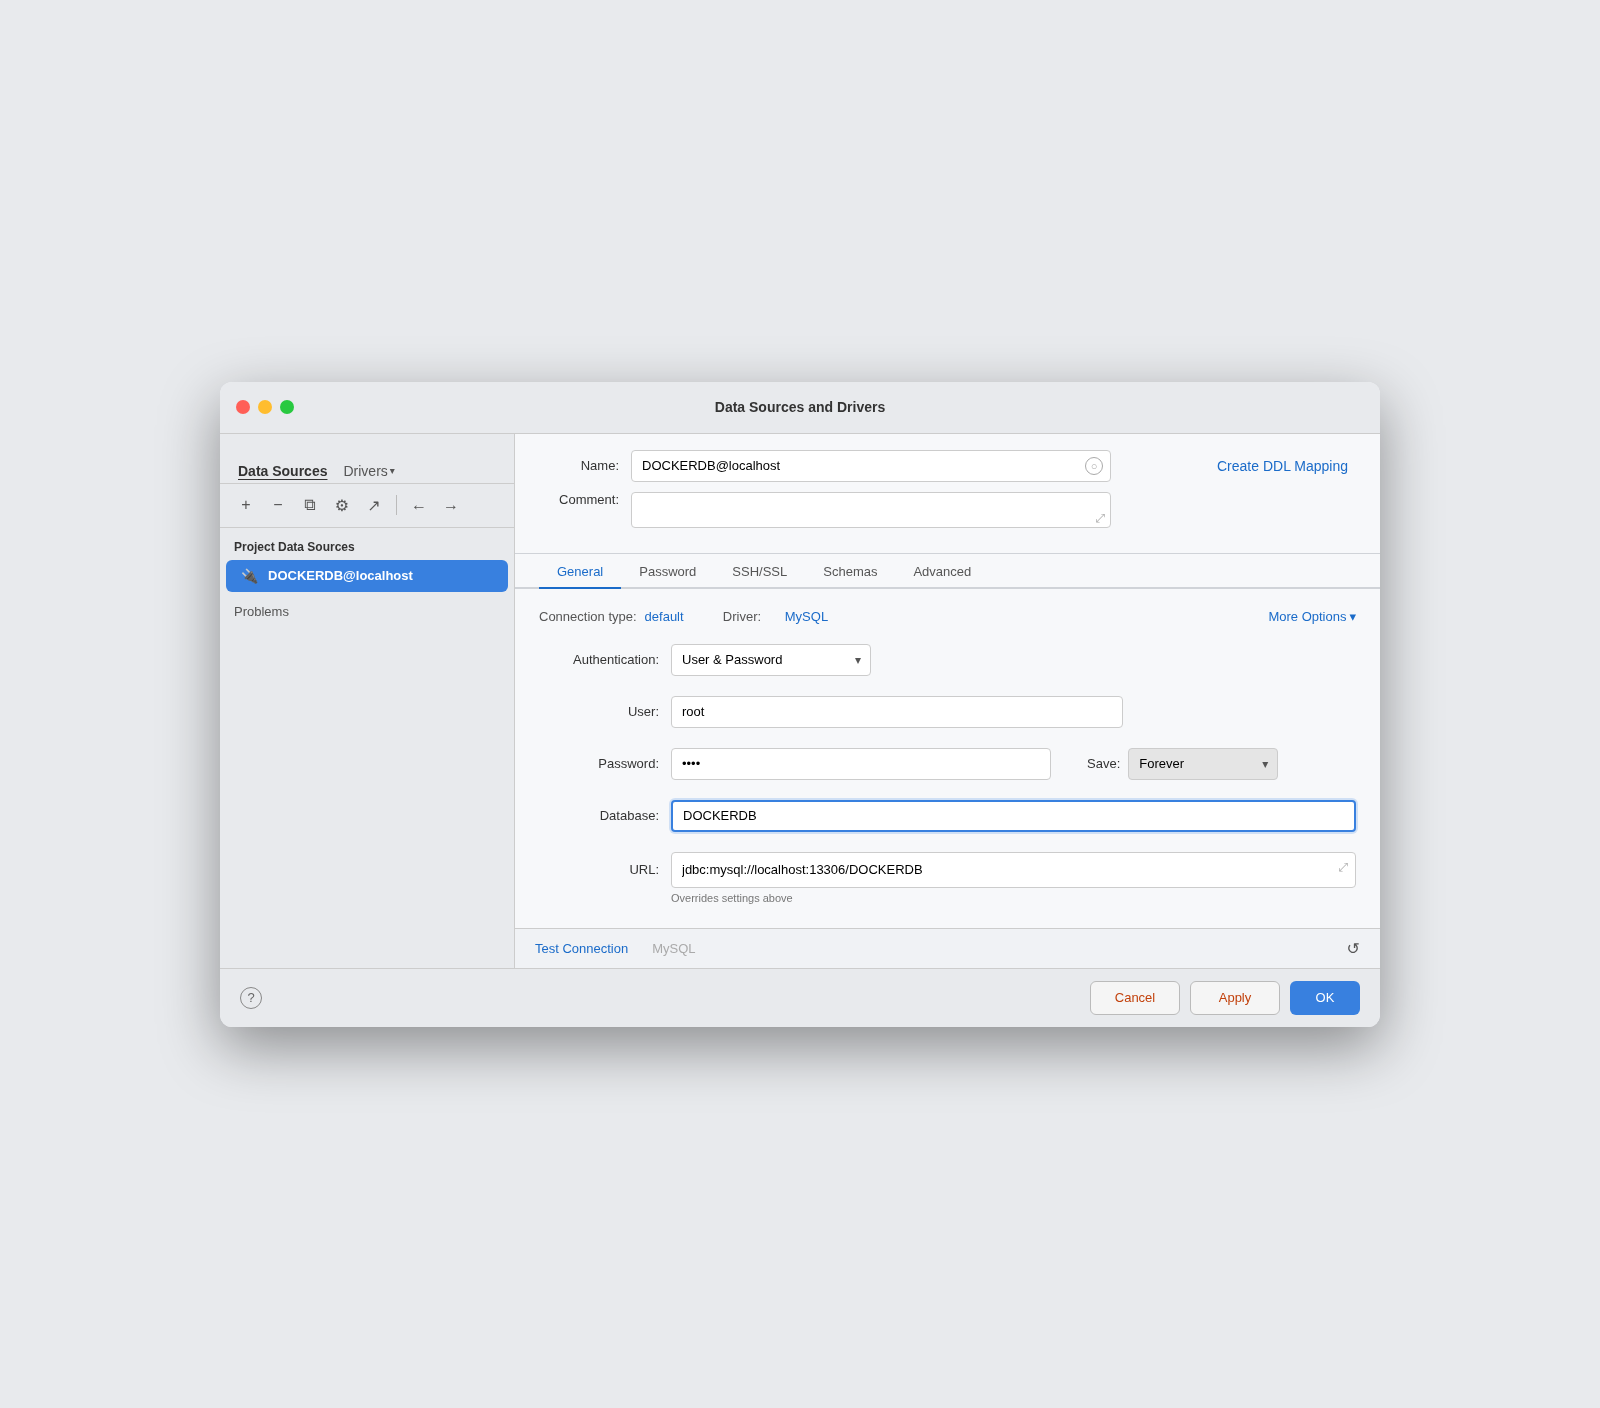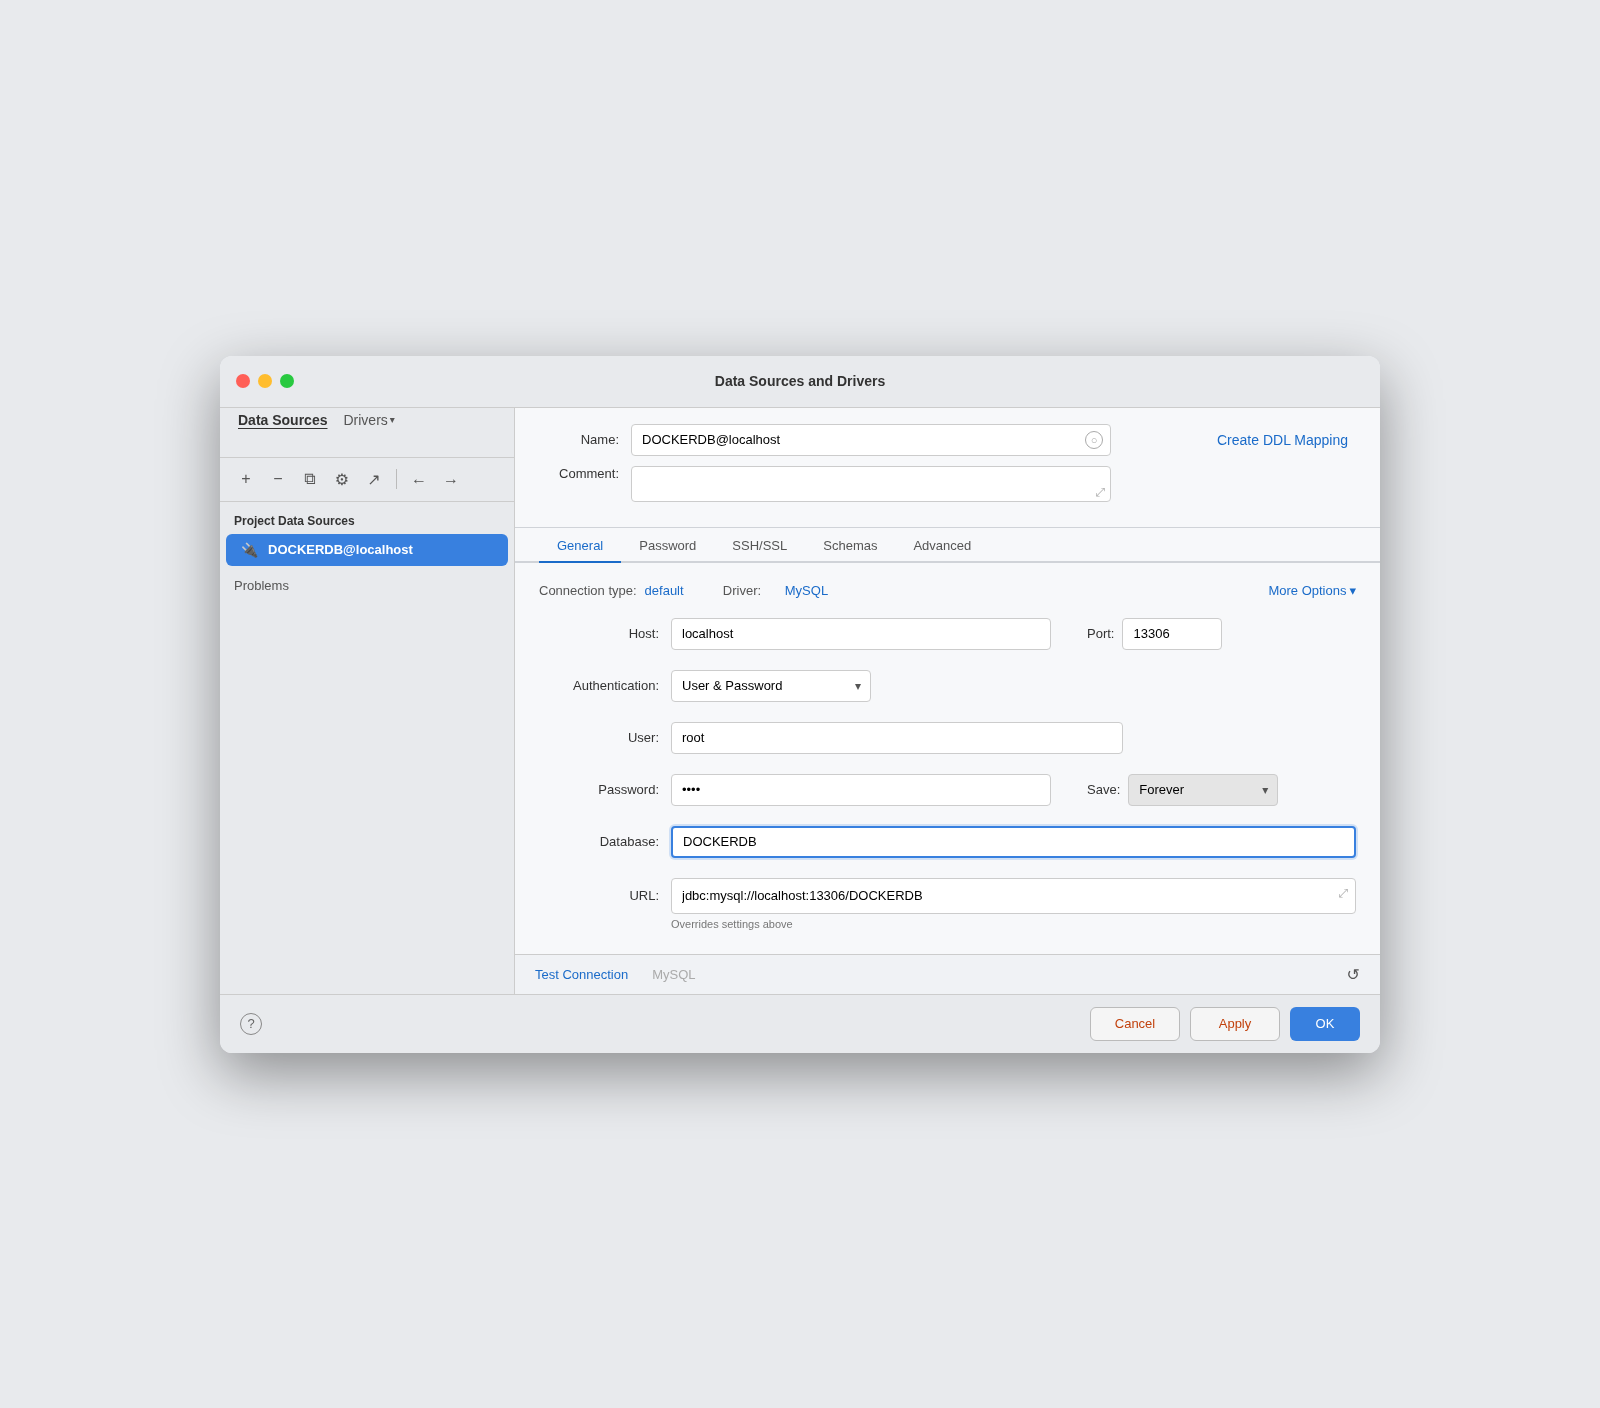--- a/index.html
+++ b/index.html
@@ -61,21 +61,21 @@
     .sidebar {
       width: 295px;
       background: #e8eaed;
       border-right: 1px solid #ccc;
       display: flex;
       flex-direction: column;
       flex-shrink: 0;
     }
     .sidebar-tabs {
       display: flex;
-      align-items: flex-start;
+      align-items: flex-end;
       padding: 0 12px;
       height: 50px;
       border-bottom: 1px solid #ccc;
       gap: 4px;
     }
     .sidebar-tab {
       font-size: 14px;
       font-weight: 600;
       color: #333;
       padding: 4px 6px;
@@ -583,28 +583,20 @@
           <span style="color:#aaa; margin: 0 8px;">&nbsp;&nbsp;</span>
           <span class="ct-label">Driver:</span>
           <span style="margin-left:4px;">&nbsp;</span>
           <span class="ct-link">MySQL</span>
           <div class="more-options-btn">
             <span>More Options</span>
             <span>▾</span>
           </div>
         </div>
 
-        <div class="field-row">
-          <span class="field-label">Host:</span>
-          <input type="text" class="field-input host-input" value="localhost" style="">
-          <div class="port-group">
-            <span class="port-label">Port:</span>
-            <input type="text" class="field-input port-input" value="13306" style="">
-          </div>
-        </div>
 
         <div class="field-row">
           <span class="field-label">Authentication:</span>
           <div class="select-wrap">
             <select class="auth-select">
               <option>User &amp; Password</option>
               <option>No auth</option>
               <option>LDAP</option>
               <option>Kerberos</option>
             </select>

